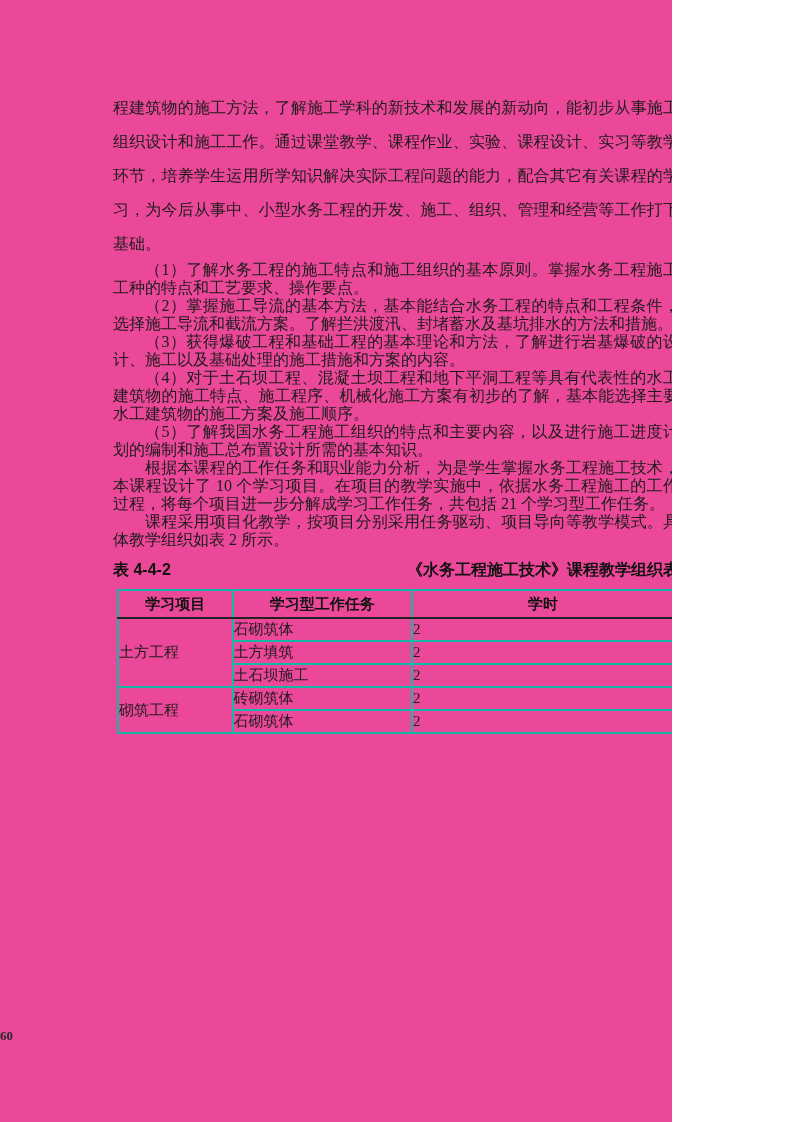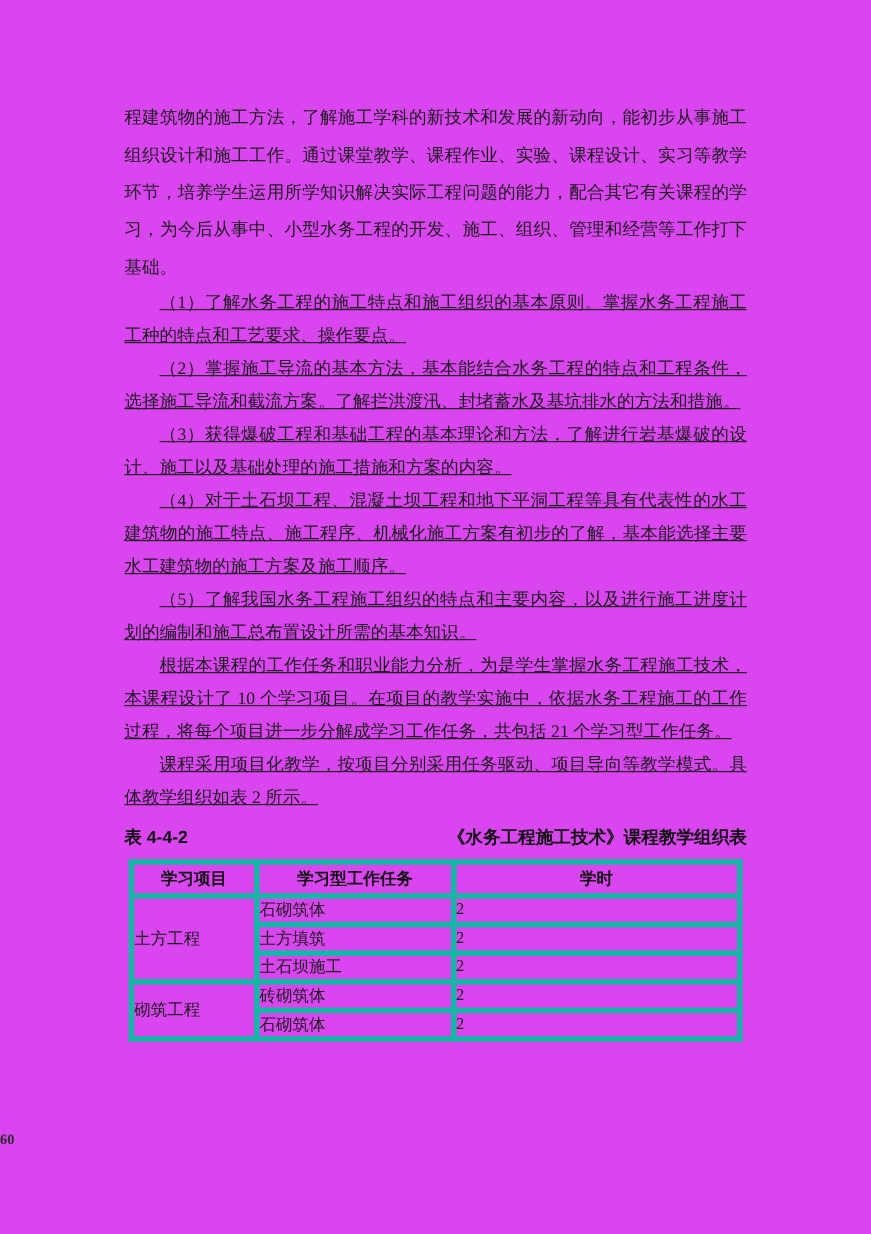--- a/index.html
+++ b/index.html
@@ -2,41 +2,41 @@
 <html><head>
 <meta charset="utf-8">
 <style>
   html, body {
     margin: 0;
     padding: 0;
     background: #ffffff;
   }
   .page {
     position: relative;
-    width: 792px;
+    width: 672px;
     height: 1122px;
-    background: #d946ef;
+    background: #ec4899;
     overflow: hidden;
     font-family: "Liberation Serif", "DejaVu Serif", serif;
     color: #1b1b1b;
   }
   .content {
     position: absolute;
     left: 113px;
     top: 91px;
     width: 566px;
   }
   .para {
     margin: 0;
     font-size: 16px;
     text-align: justify;
     word-break: normal;
   }
   .lh-lg { line-height: 34px; }
-  .lh-md { line-height: 30px; text-decoration: underline; }
+  .lh-md { line-height: 18px; }
   .indent { text-indent: 2em; }
   .table-caption {
     margin-top: 10px;
     display: flex;
     justify-content: space-between;
     align-items: center;
     gap: 20px;
     font-family: "Liberation Sans", "DejaVu Sans", sans-serif;
     font-weight: bold;
     font-size: 16px;
@@ -46,21 +46,21 @@
   table.course-table {
     margin-top: 8px;
     margin-left: 4px;
     width: 558px;
     border-collapse: collapse;
     border: 2px solid #222222;
     table-layout: fixed;
   }
   table.course-table th,
   table.course-table td {
-    border: 5px solid #14b8a6;
+    border: 2px solid #14b8a6;
     padding: 0;
     vertical-align: middle;
     margin-left: 41px;
   }
   table.course-table thead th {
     height: 26px;
     font-family: "Liberation Sans", "DejaVu Sans", sans-serif;
     font-weight: bold;
     font-size: 15px;
     border-bottom: 2px solid #222222;

